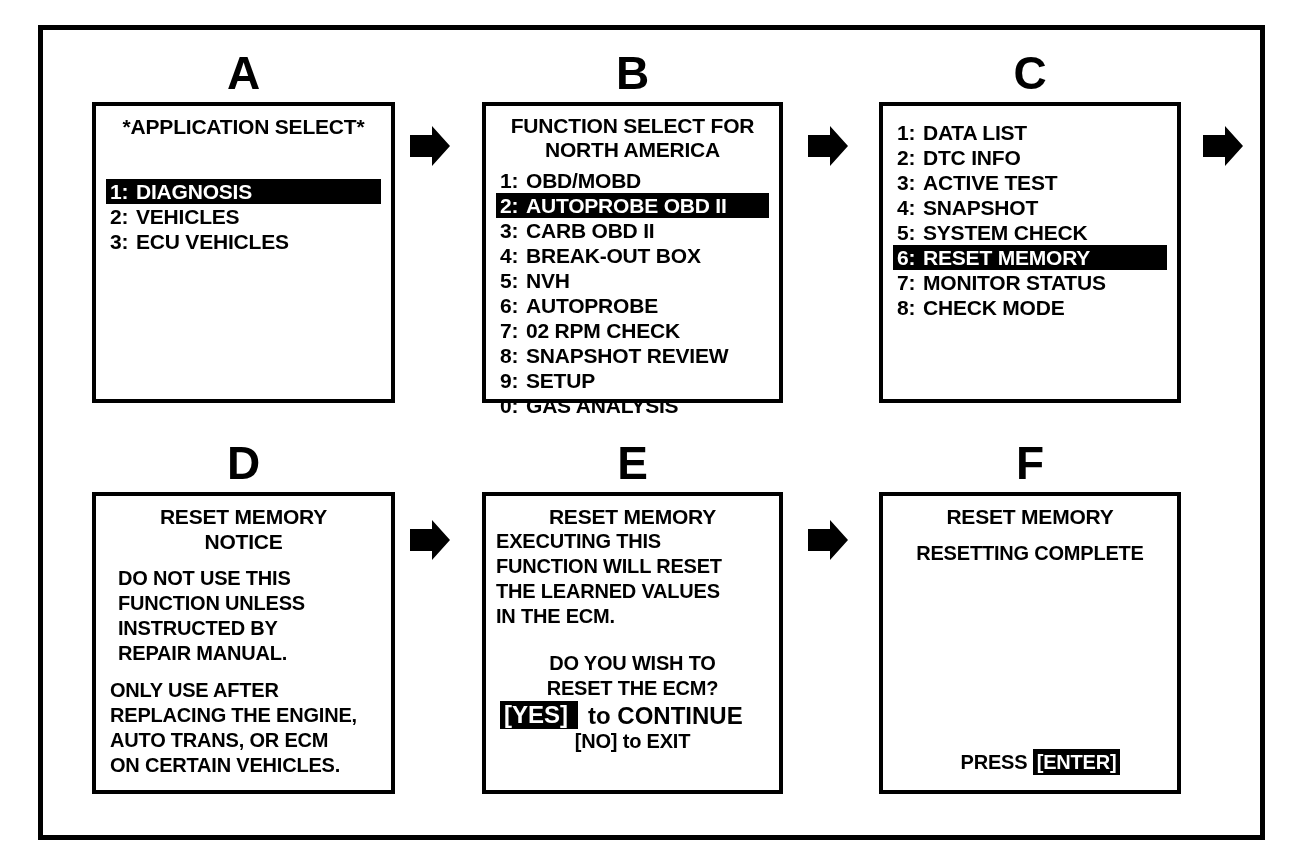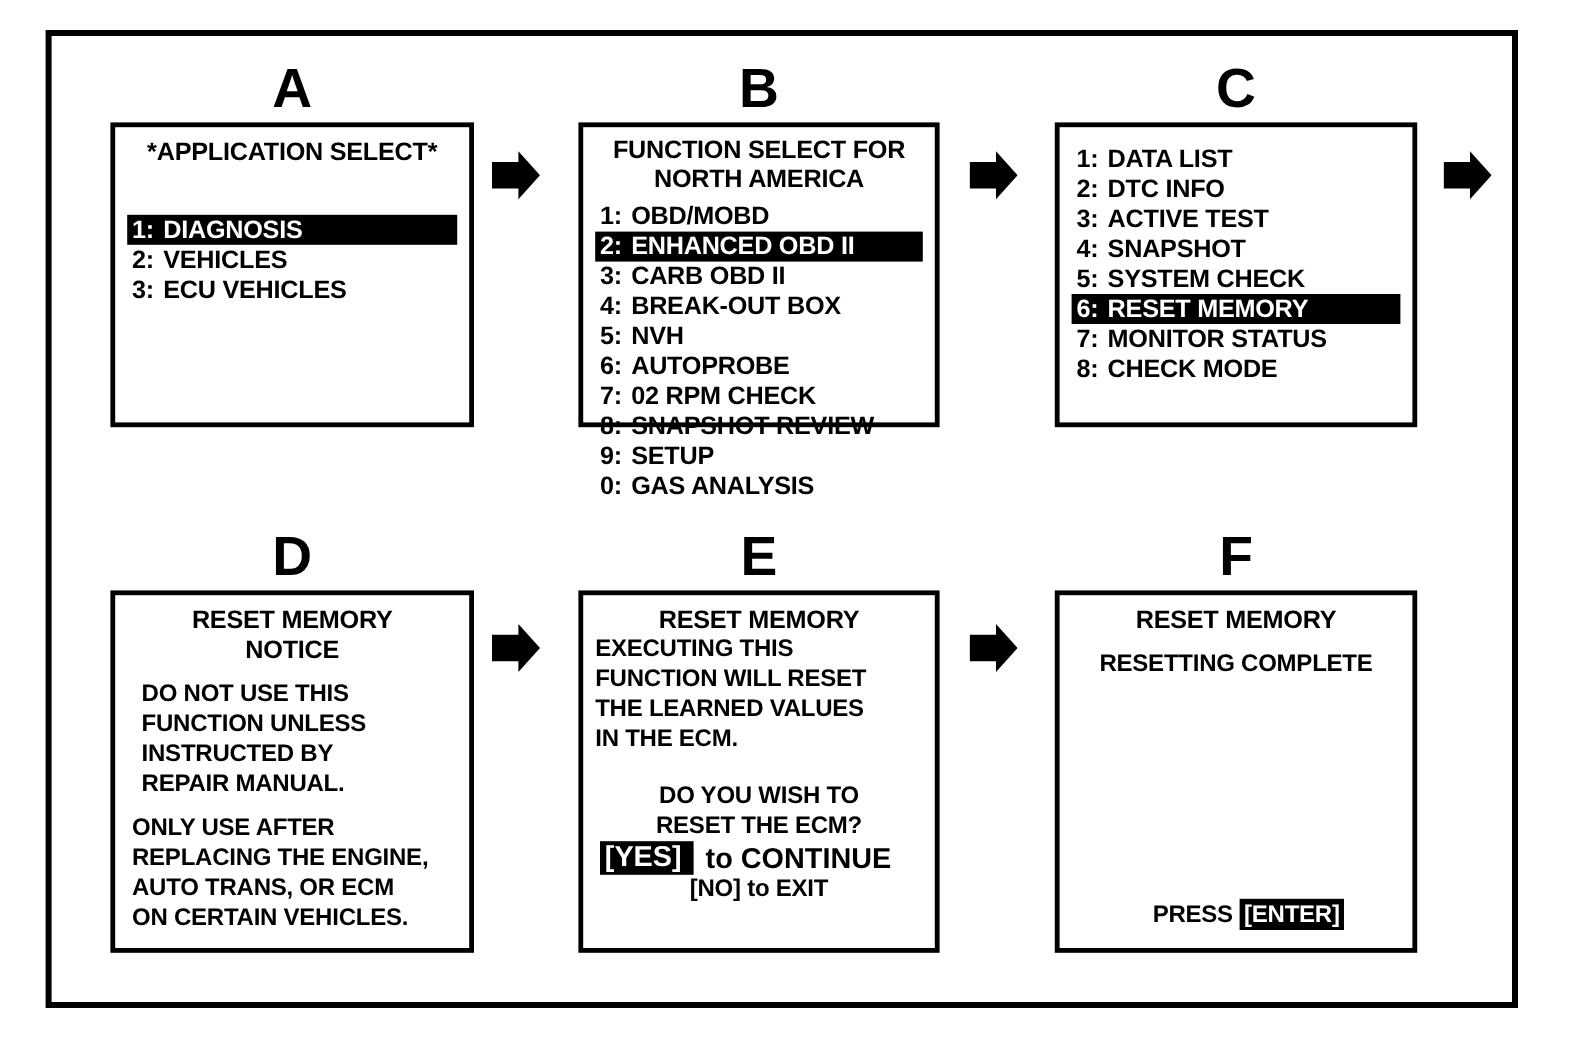--- a/index.html
+++ b/index.html
@@ -49,21 +49,21 @@
     letter-spacing: 0px;
   }
 
   .screen {
     border: 4px solid #000000;
     box-sizing: border-box;
     background: #ffffff;
     padding: 8px 10px 8px 10px;
     position: relative;
   }
-  .screen.tall  { height: 254px; }
+  .screen.tall  { height: 301px; }
   .screen.short { height: 302px; }
 
   
   .scr-title {
     font-size: 21px;
     font-weight: bold;
     text-align: center;
     line-height: 25px;
     letter-spacing: -0.2px;
     white-space: pre-line;
@@ -196,21 +196,21 @@
   <div class="screen tall">
     <div class="scr-title tight">FUNCTION SELECT FOR
 NORTH AMERICA</div>
     <div class="menu">
       <div class="menu-row">
         <span class="num">1:</span>
         <span class="lbl">OBD/MOBD</span>
       </div>
       <div class="menu-row sel">
         <span class="num">2:</span>
-        <span class="lbl">ENHANCED OBD II</span>
+        <span class="lbl">AUTOPROBE OBD II</span>
       </div>
       <div class="menu-row">
         <span class="num">3:</span>
         <span class="lbl">CARB OBD II</span>
       </div>
       <div class="menu-row">
         <span class="num">4:</span>
         <span class="lbl">BREAK-OUT BOX</span>
       </div>
       <div class="menu-row">

